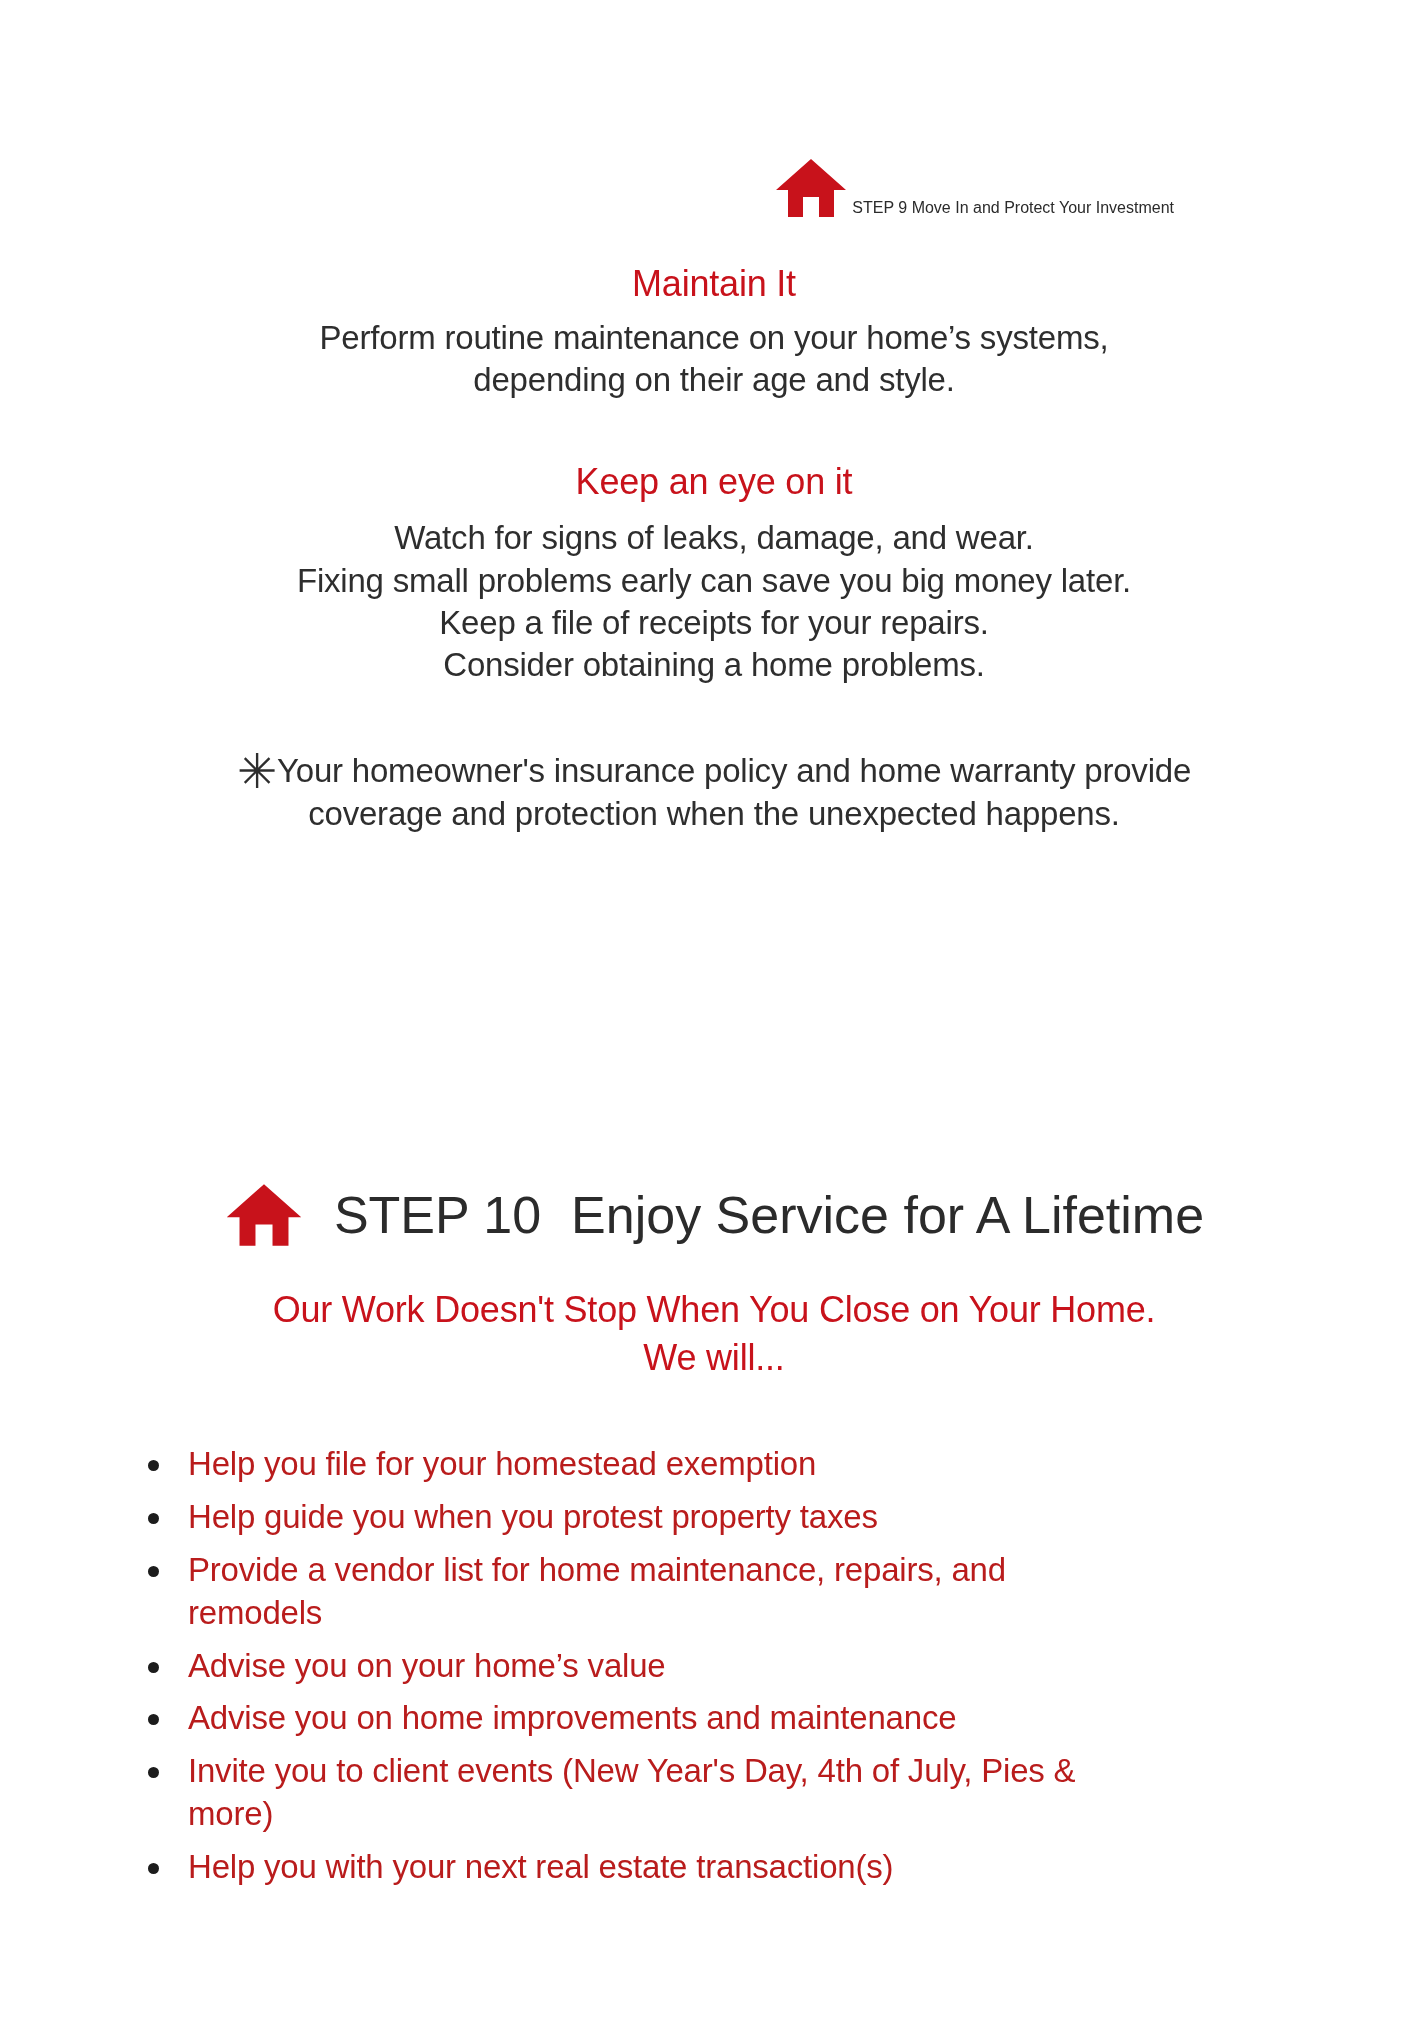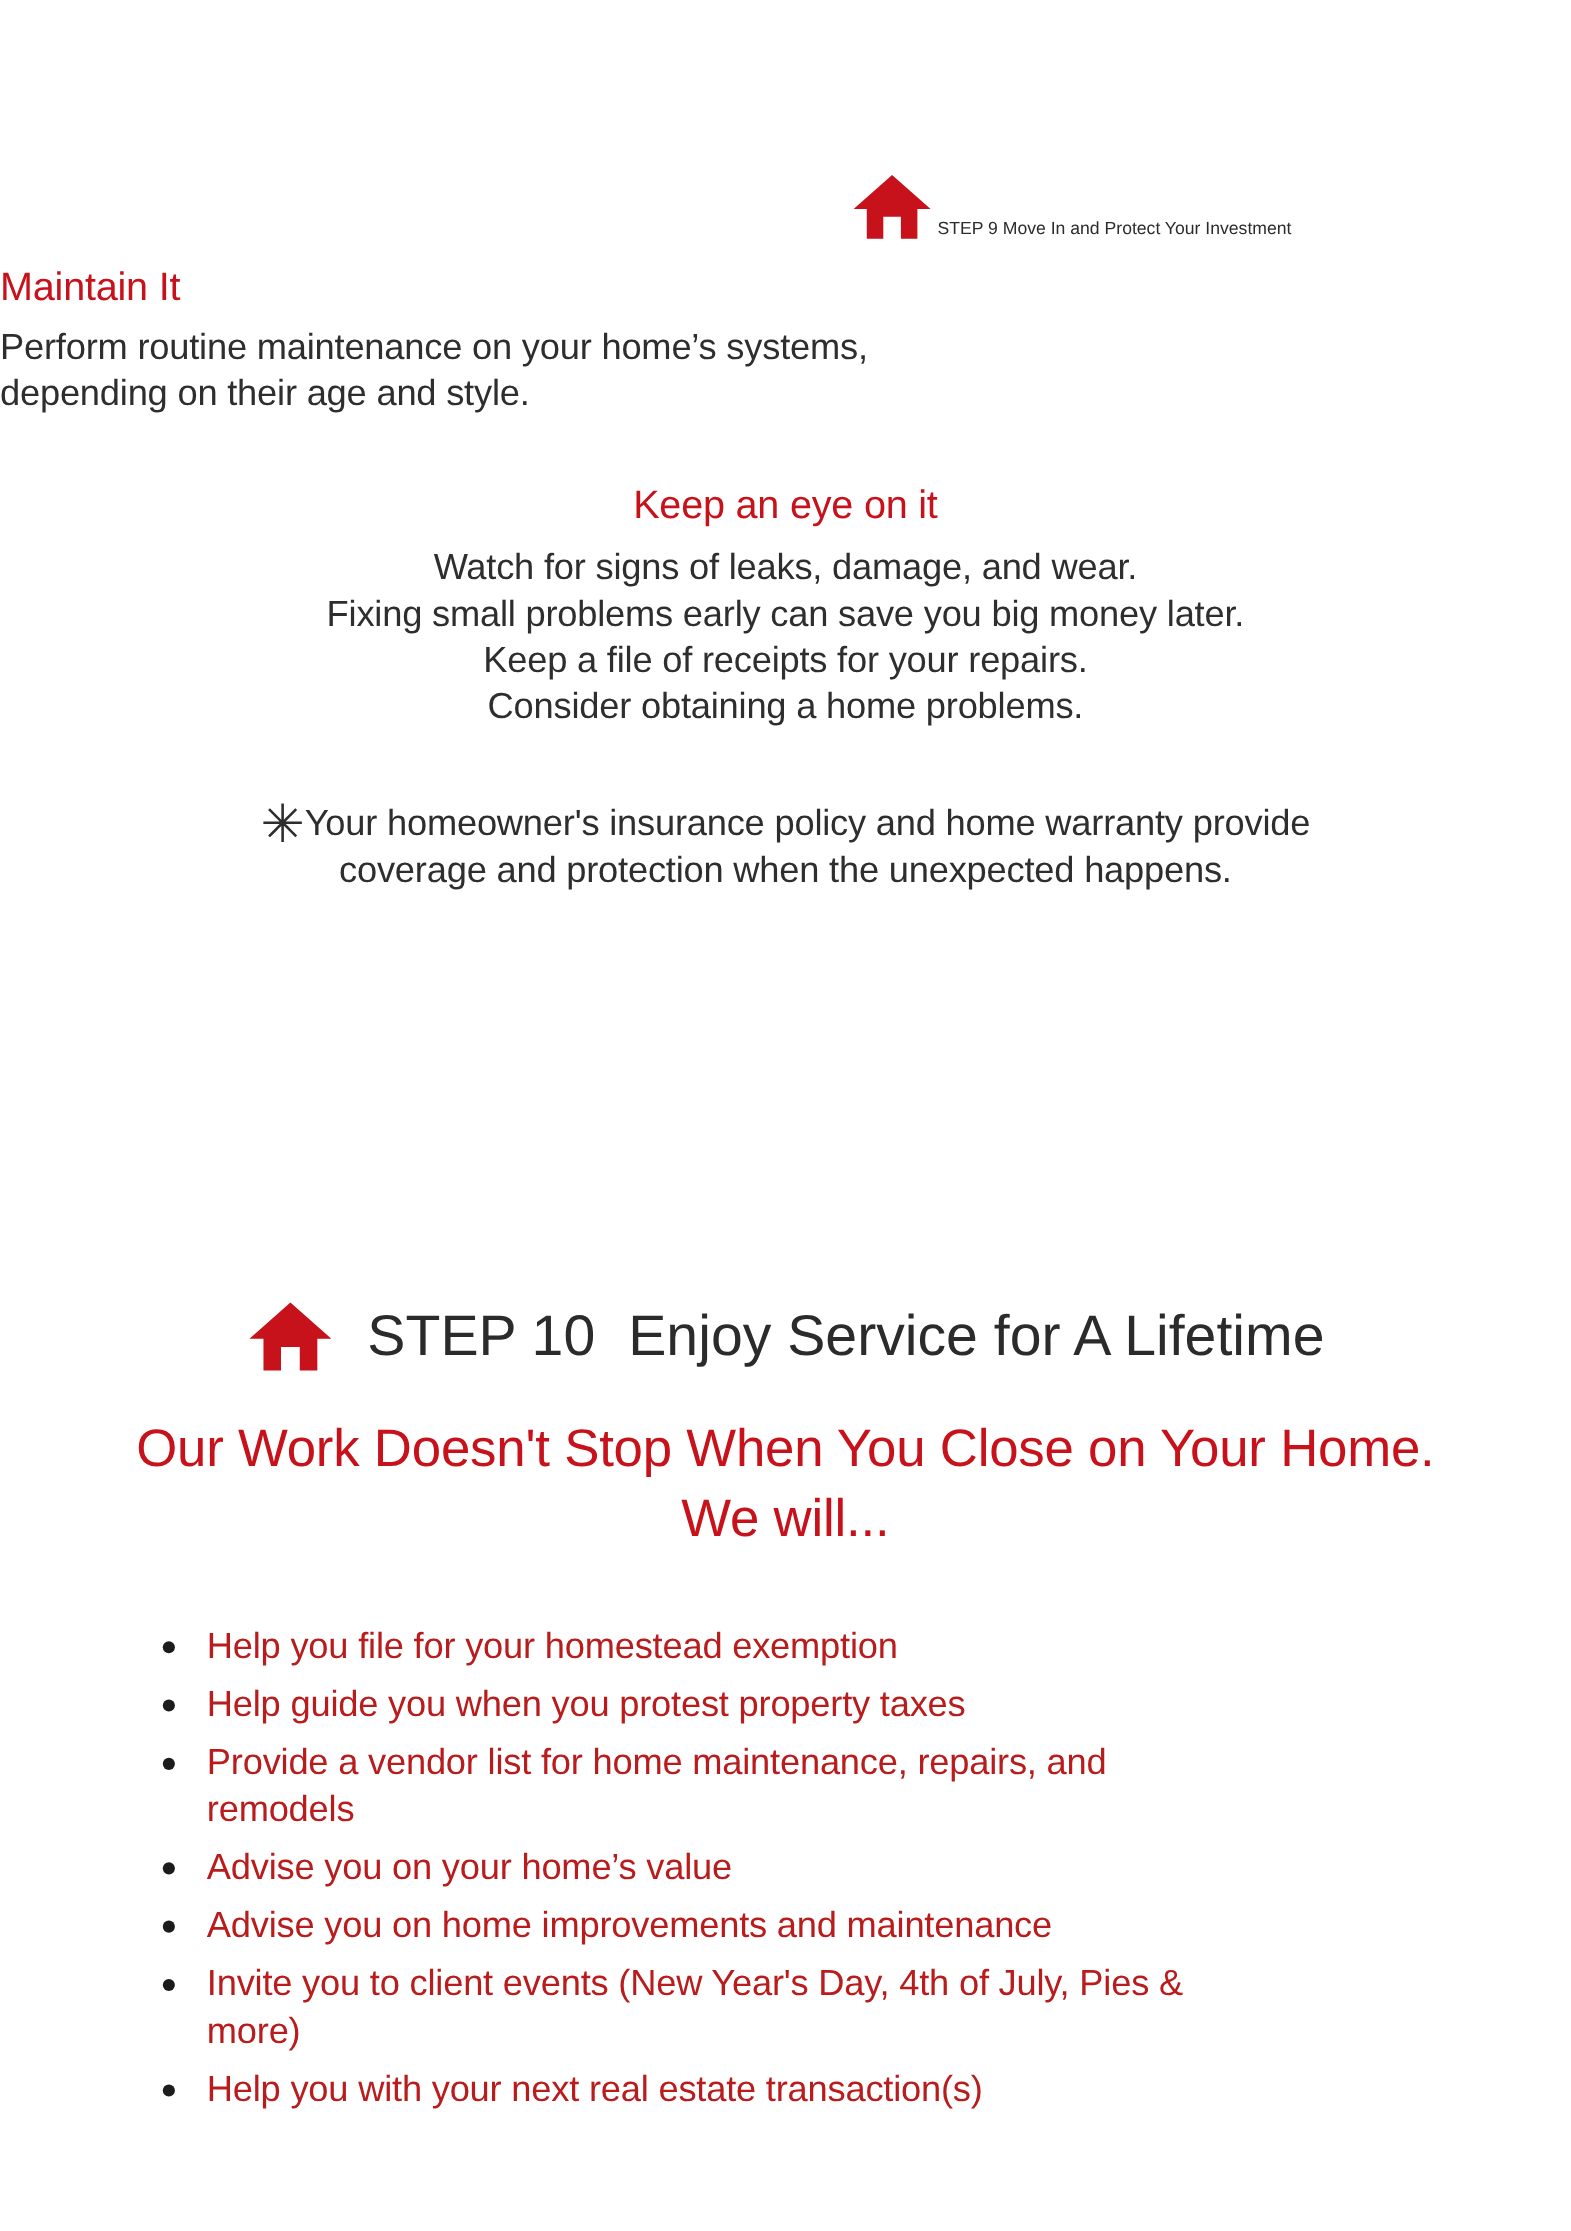--- a/index.html
+++ b/index.html
@@ -59,22 +59,22 @@
     top: 146px;
     left: 0;
     width: 1428px;
   }
   .title-block {
     width: 1020px;
     margin: 11px auto;
     text-align: right;
   }
   .maintain-block {
-    margin-top: 21px;
-    text-align: left;
+    margin-top: 44px;
+    text-align: center;
   }
   .maintain-block .sub-head { display: block; margin-bottom: 12px; }
 
   .keep-block {
     margin-top: 60px;
     text-align: center;
   }
   .keep-block .sub-head { display: block; margin-bottom: 14px; }
 
   .note-block {
@@ -114,21 +114,21 @@
   .step10-heading .heading-text {
     font-size: 52px;
   }
   .step10-sub {
     margin-top: 38px;
     text-align: center;
     color: #c8121b;
   }
   .step10-sub .line {
     display: block;
-    font-size: 48px;
+    font-size: 36px;
     font-weight: 300;
     line-height: 1.32;
     letter-spacing: -0.2px;
   }
 
   
   .service-list {
     margin: 62px 0 0 0;
     padding: 0;
     list-style: none;

